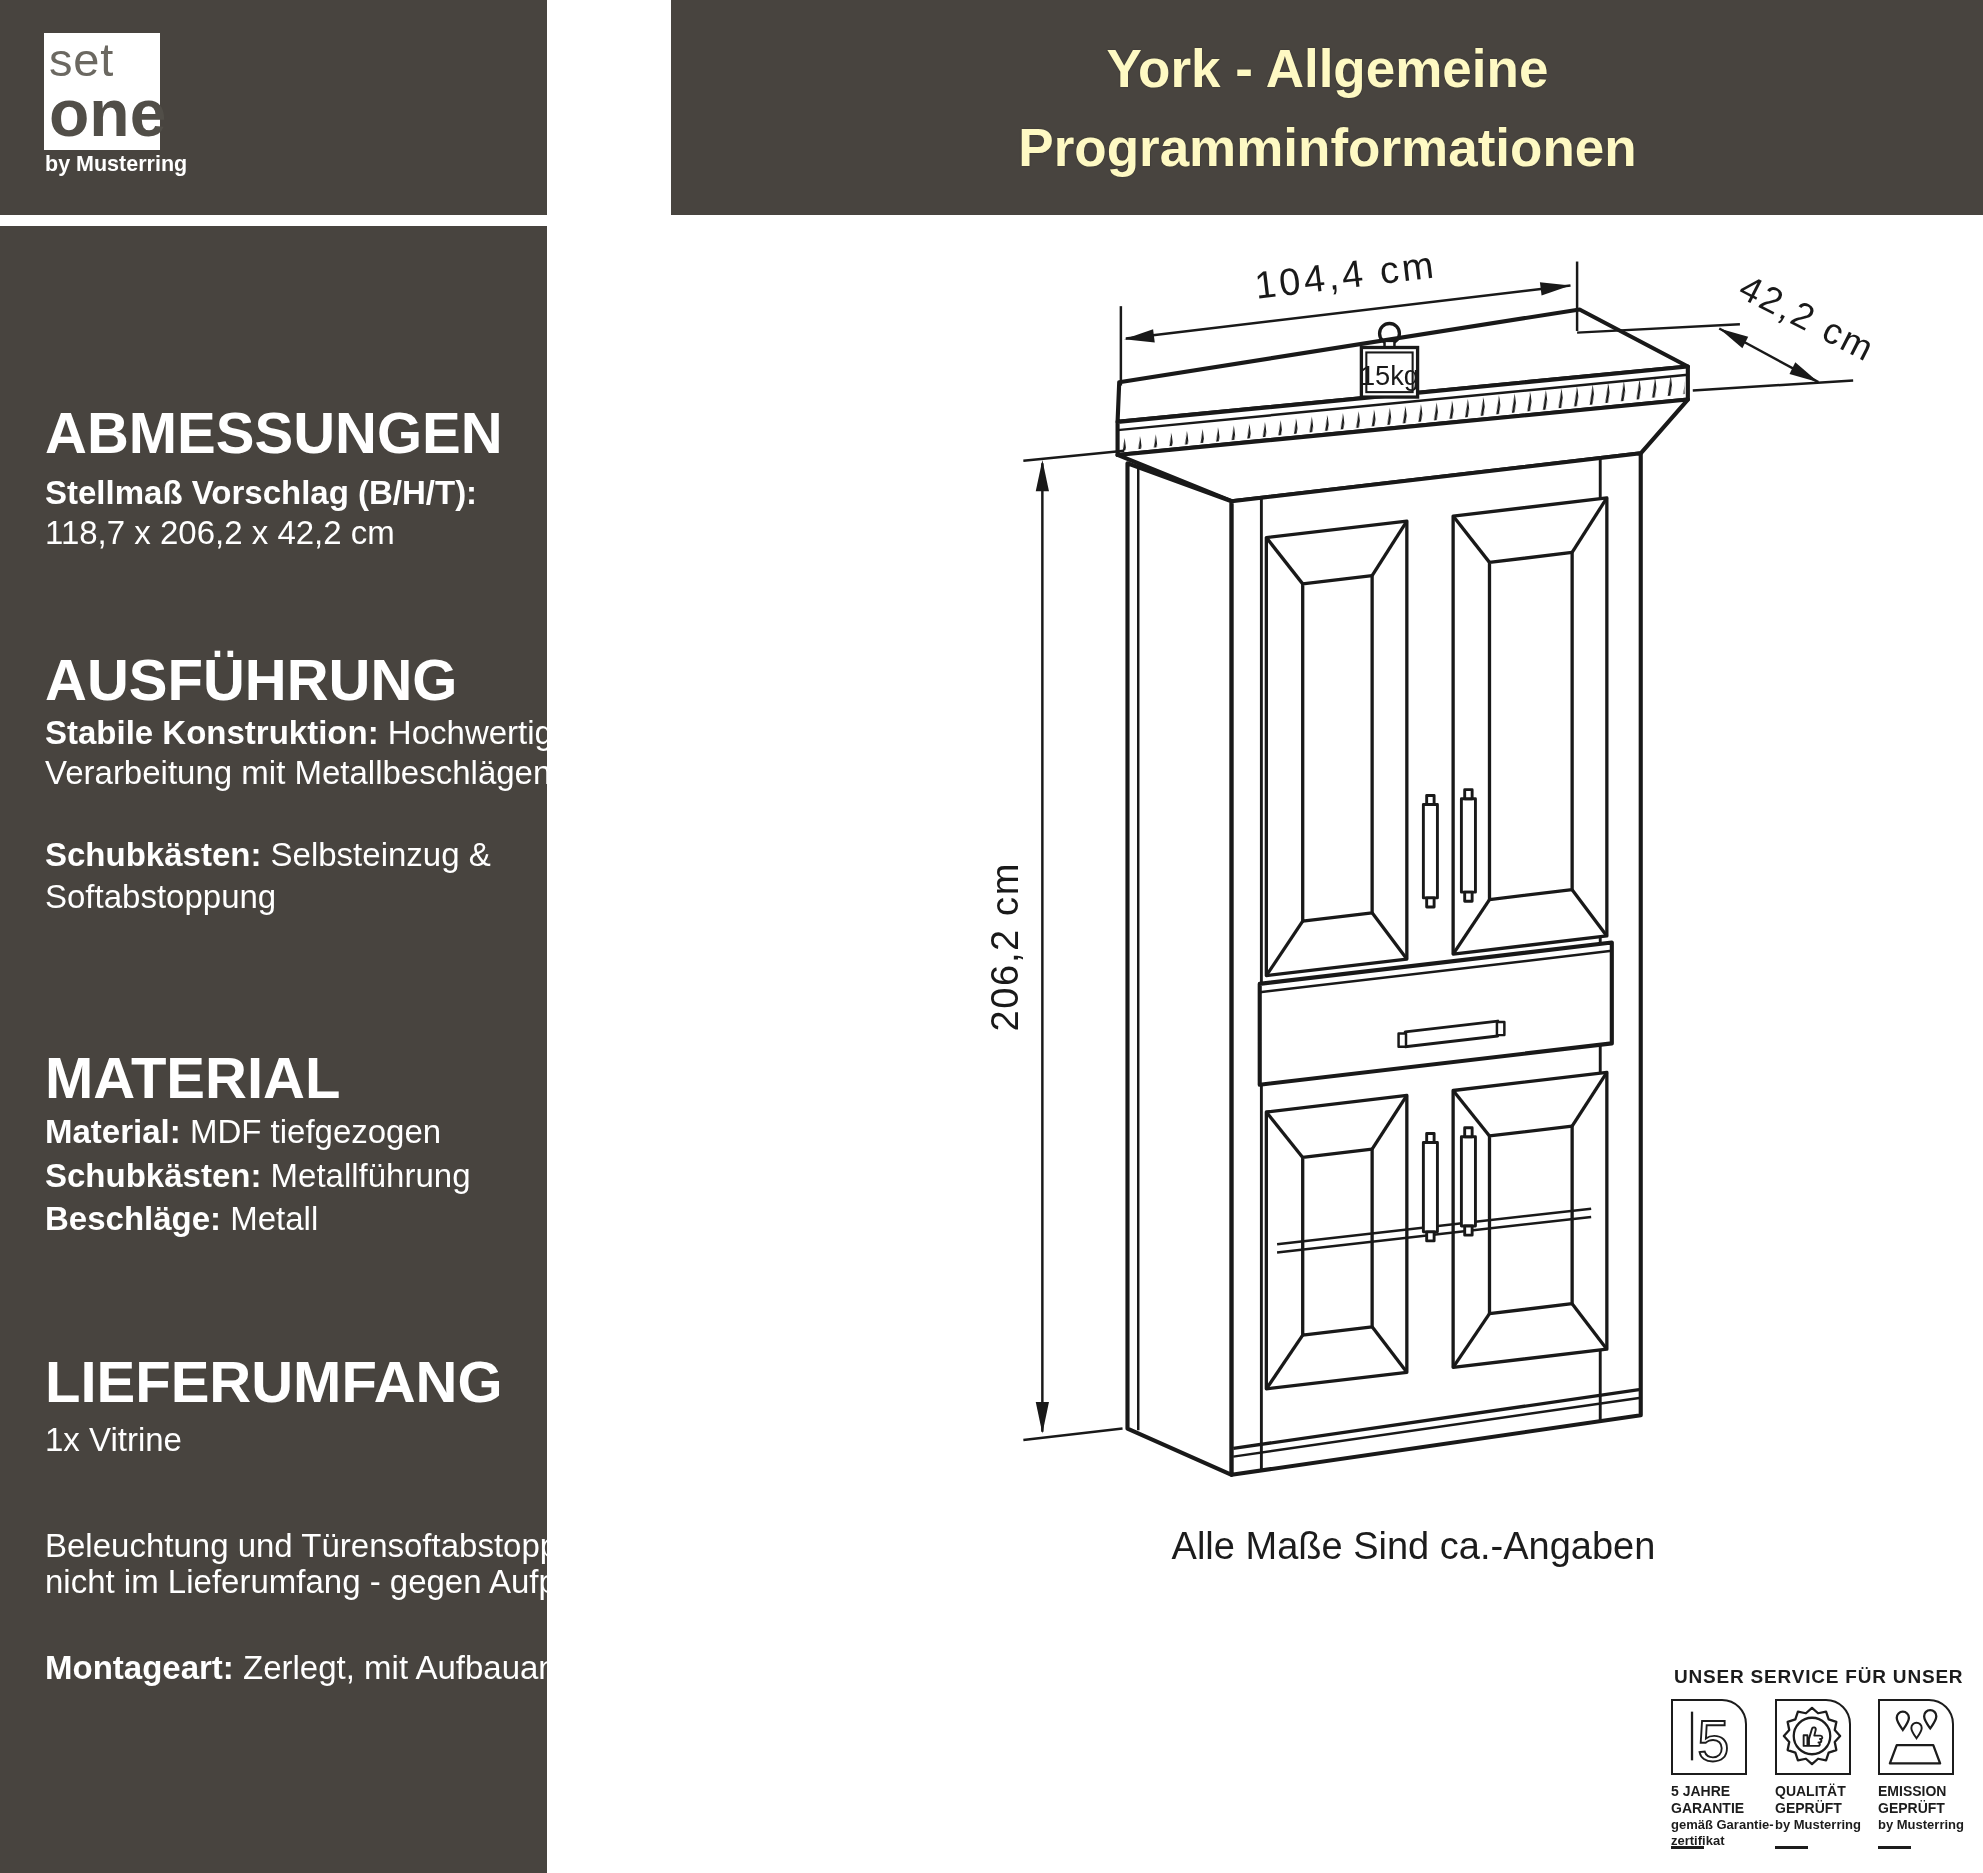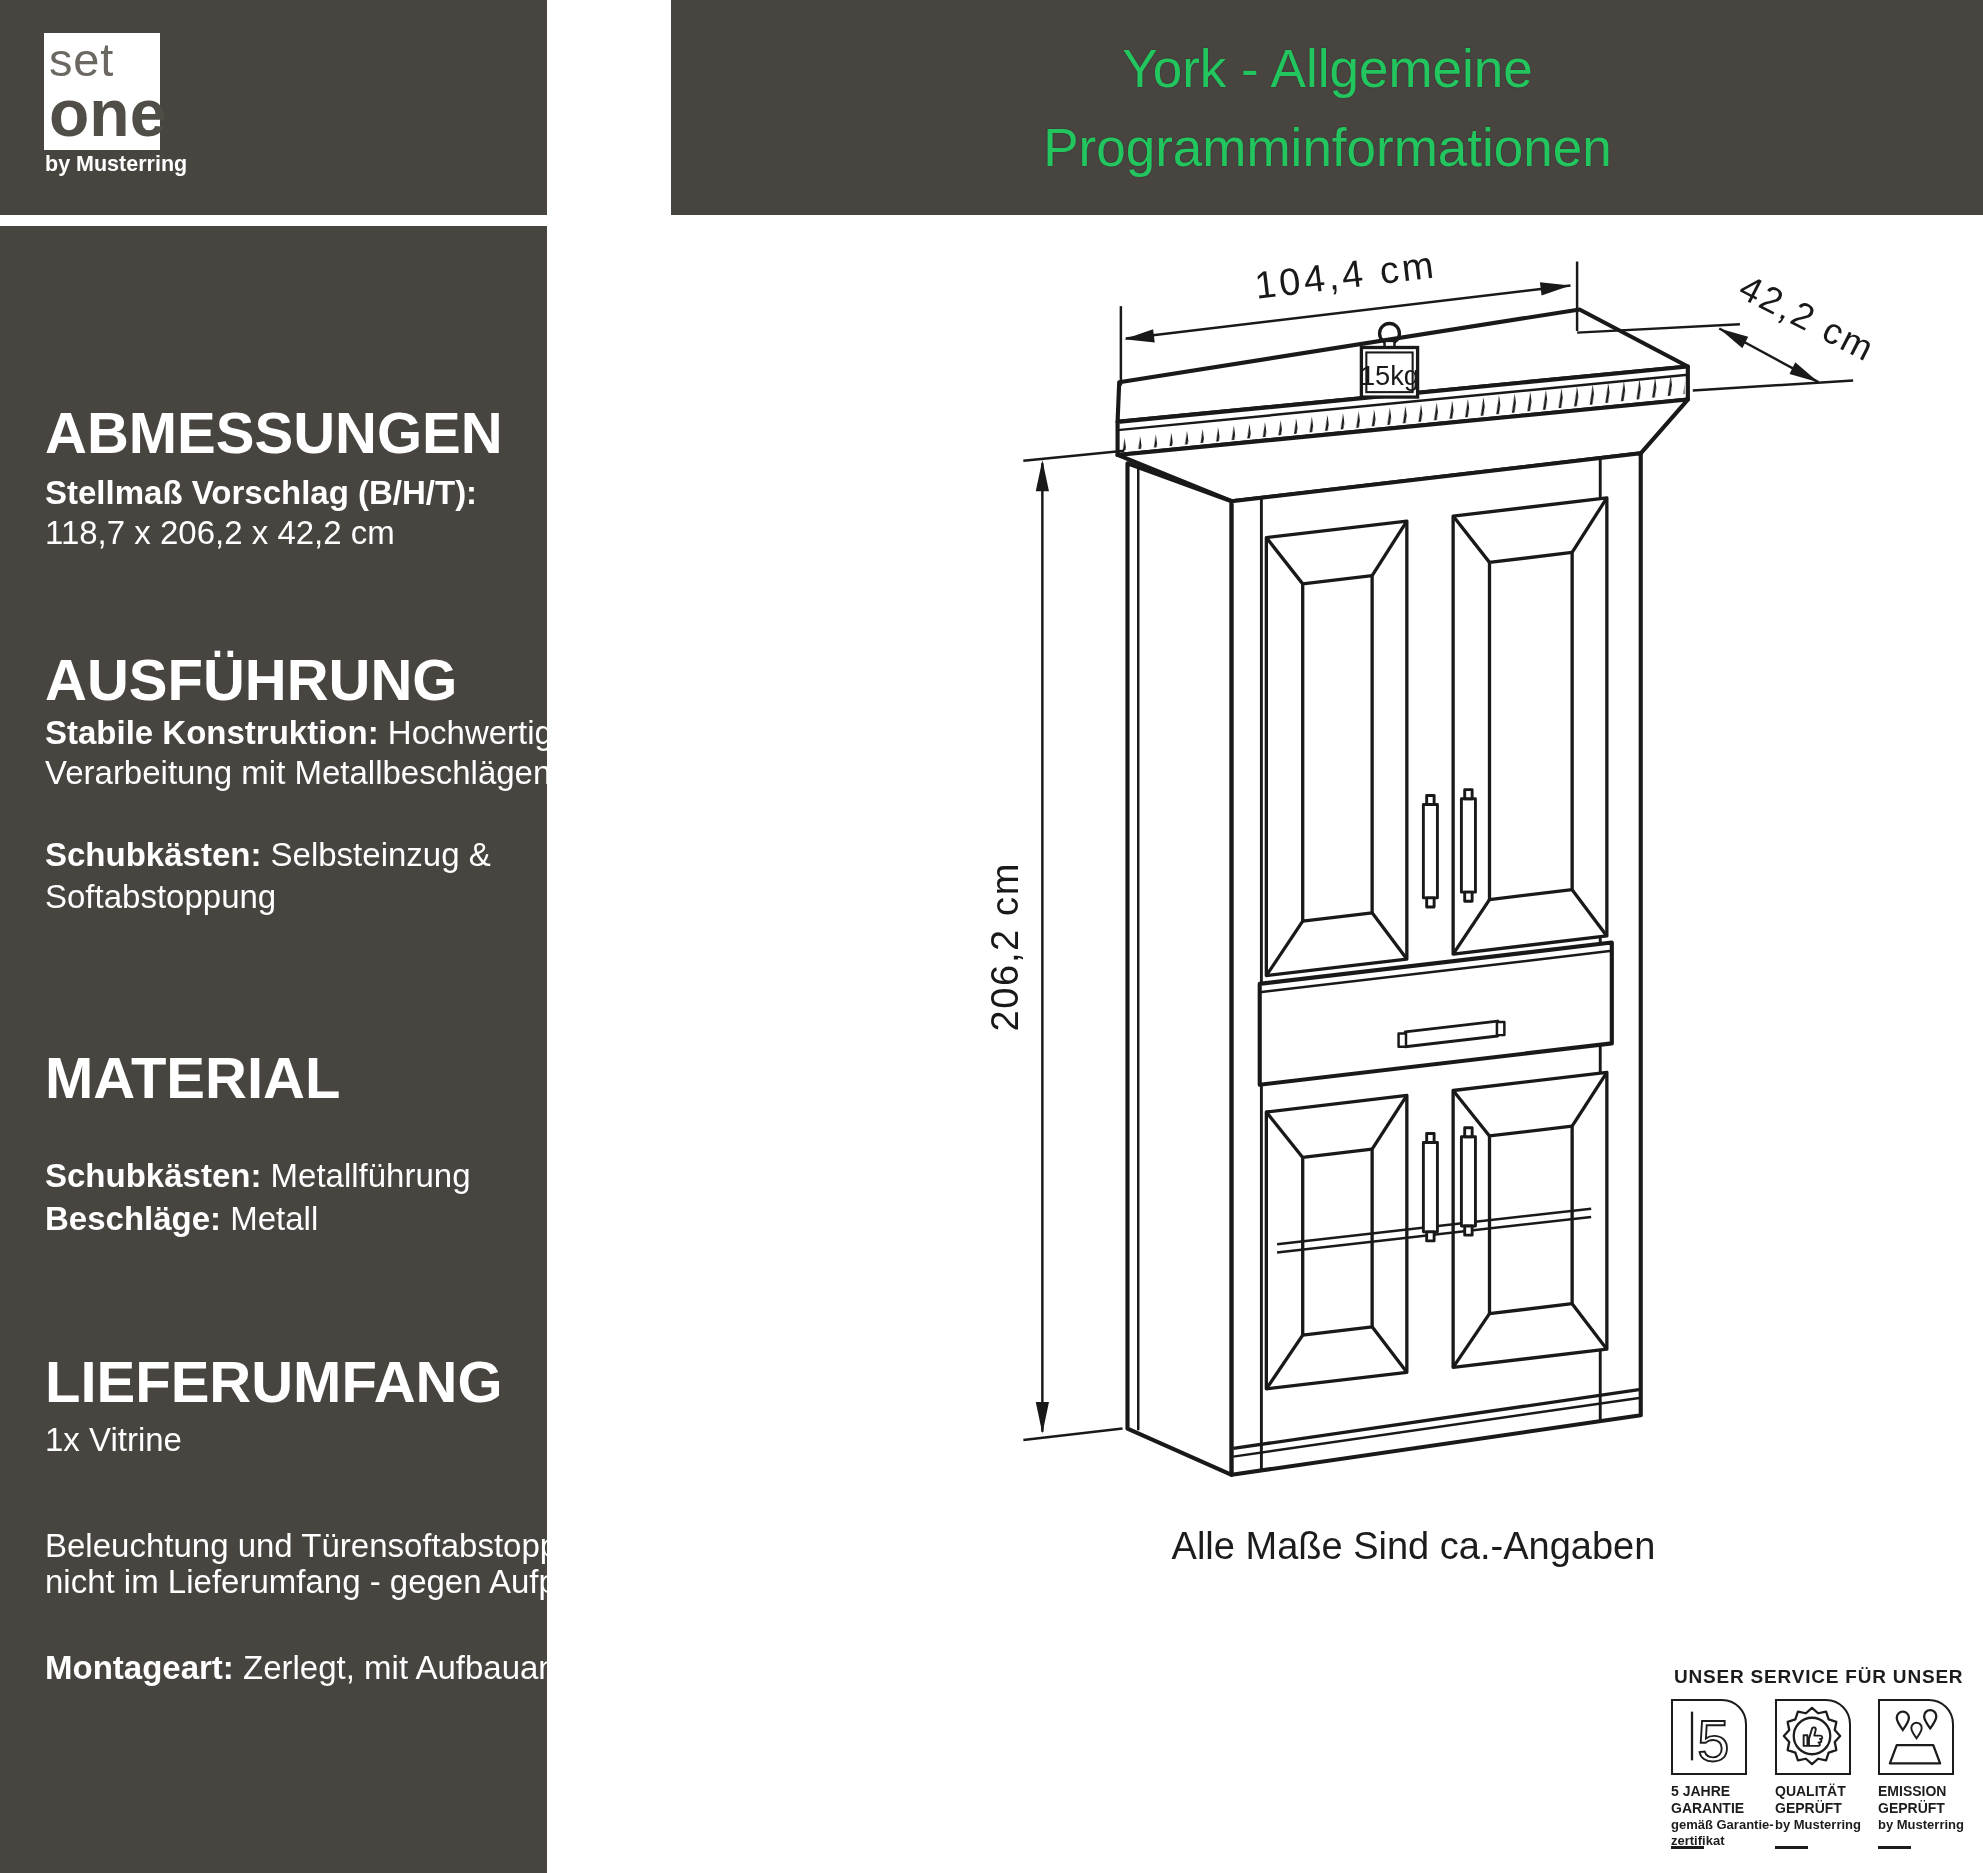--- a/index.html
+++ b/index.html
@@ -11,21 +11,21 @@
   #header{left:671px;top:0;width:1313px;height:215px;background:#48443f;z-index:1;
           display:flex;flex-direction:column;align-items:center;justify-content:center;}
   #hband{left:0;top:215px;width:1984px;height:10.7px;background:#ffffff;z-index:3;}
   
   .logo-box{left:44px;top:33px;width:116px;height:117px;background:#ffffff;
             padding:3.3px 0 0 5px;box-sizing:border-box;line-height:1;}
   .logo-set{font-size:47px;font-weight:400;color:#6b6861;letter-spacing:0.8px;display:block;}
   .logo-one{font-size:66px;font-weight:700;color:#514e48;letter-spacing:0px;display:block;margin-top:-3.3px;}
   .logo-by{left:45px;top:152px;color:#ffffff;font-size:21.5px;font-weight:700;}
   
-  .title-line{color:#22c55e;font-size:53px;font-weight:400;line-height:79px;text-align:center;
+  .title-line{color:#fef9c3;font-size:53px;font-weight:700;line-height:79px;text-align:center;
               text-shadow:0 0 1.7px rgba(0,0,0,.35);}
   
   .sb{color:#ffffff;left:45px;white-space:nowrap;z-index:2;}
   .sb-h{font-size:58px;font-weight:700;letter-spacing:0px;}
   .sb-t{font-size:33px;font-weight:400;}
   .sb-t b{font-weight:700;}
   
   #drawing{left:671px;top:226px;width:1313px;height:1648px;z-index:2;}
   
   .svc{z-index:2;color:#1c1c1c;}
@@ -50,20 +50,21 @@
   <div class="abs sb sb-t" style="top:474px;font-weight:700">Stellmaß Vorschlag (B/H/T):</div>
   <div class="abs sb sb-t" style="top:514px">118,7 x 206,2 x 42,2 cm</div>
 
   <div class="abs sb sb-h" style="top:646px">AUSFÜHRUNG</div>
   <div class="abs sb sb-t" style="top:714px"><b>Stabile Konstruktion:</b><span> Hochwertige</span></div>
   <div class="abs sb sb-t" style="top:754px">Verarbeitung mit Metallbeschlägen.</div>
   <div class="abs sb sb-t" style="top:836px"><b>Schubkästen:</b><span> Selbsteinzug &amp;</span></div>
   <div class="abs sb sb-t" style="top:878px">Softabstoppung</div>
 
   <div class="abs sb sb-h" style="top:1044px">MATERIAL</div>
+  <div class="abs sb sb-t" style="top:1113px"><b>Material:</b><span> MDF tiefgezogen</span></div>
   <div class="abs sb sb-t" style="top:1157px"><b>Schubkästen:</b><span> Metallführung</span></div>
   <div class="abs sb sb-t" style="top:1200px"><b>Beschläge:</b><span> Metall</span></div>
 
   <div class="abs sb sb-h" style="top:1348px">LIEFERUMFANG</div>
   <div class="abs sb sb-t" style="top:1421px">1x Vitrine</div>
   <div class="abs sb sb-t" style="top:1527px">Beleuchtung und Türensoftabstoppung</div>
   <div class="abs sb sb-t" style="top:1563px">nicht im Lieferumfang - gegen Aufpreis</div>
   <div class="abs sb sb-t" style="top:1649px"><b>Montageart:</b><span> Zerlegt, mit Aufbauanleitung</span></div>
 </div>
 

